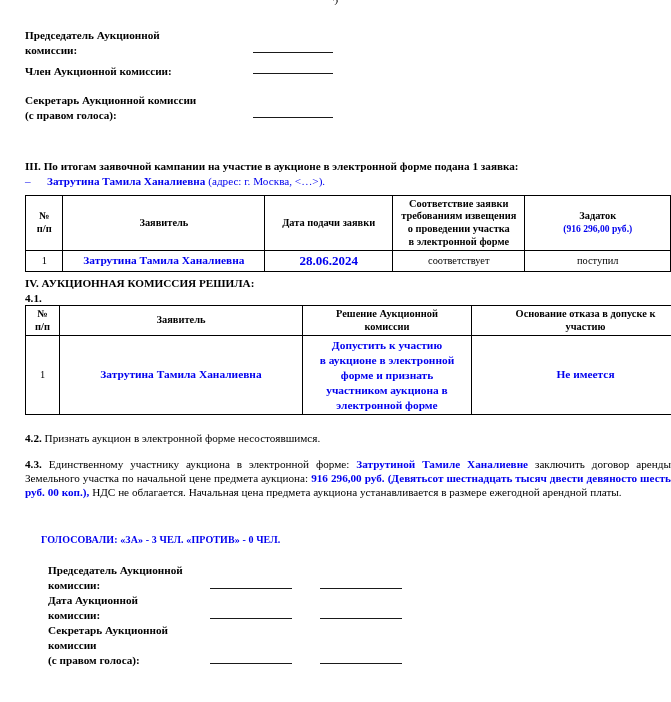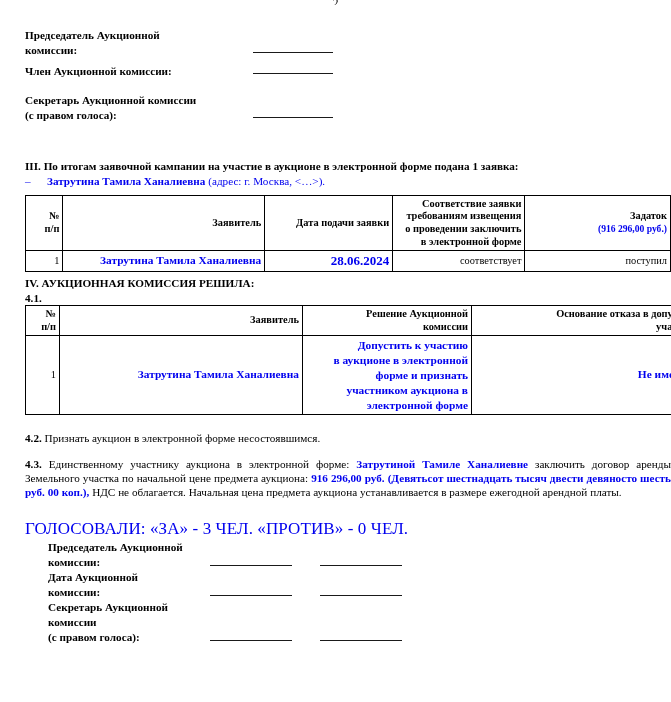--- a/index.html
+++ b/index.html
@@ -89,21 +89,21 @@
   table.doc {
     border-collapse: collapse;
     width: 646px;
     table-layout: fixed;
     margin: 0;
   }
   table.doc td, table.doc th {
     border: 1.1px solid #000000;
     padding: 2px 3px;
     vertical-align: middle;
-    text-align: right;
+    text-align: center;
     font-size: 10.4px;
     line-height: 1.22;
   }
   table.doc th {
     font-weight: bold;
   }
   td.cell-num { font-size: 11px; }
   td.val-plain { font-weight: normal; font-size: 11px; }
   .hdr-sub { font-weight: bold; color: #0000ee; font-size: 9.6px; }
 
@@ -115,24 +115,24 @@
 
   .t2-c0 { width: 27px; }
   .t2-c1 { width: 236px; }
   .t2-c2 { width: 162px; }
   .t2-c3 { width: 221px; }
 
   .nowrap { white-space: nowrap; }
 
   
   .vote-head {
-    margin: 0;
-    font-weight: normal;
+    margin: 16px;
+    font-weight: bold;
     color: #0000ee;
-    font-size: 17px;
+    font-size: 10px;
     letter-spacing: 0.1px;
   }
   .botrow {
     position: relative;
     height: 15px;
   }
   .botrow .lbl { position: absolute; left: 23px; top: 0; }
   .botline {
     position: absolute;
     top: 10px;
@@ -196,21 +196,21 @@
         <tr>
           <th class="t1-c0">
             <span>№</span><br>
             <span>п/п</span>
           </th>
           <th class="t1-c1">Заявитель</th>
           <th class="t1-c2">Дата подачи заявки</th>
           <th class="t1-c3">
             <span>Соответствие заявки</span><br>
             <span>требованиям извещения</span><br>
-            <span>о проведении заключить</span><br>
+            <span>о проведении участка</span><br>
             <span>в электронной форме</span>
           </th>
           <th class="t1-c4">
             <span>Задаток</span><br>
             <span class="hdr-sub">(916 296,00 руб.)</span>
           </th>
         </tr>
       </thead>
       <tbody>
         <tr>

